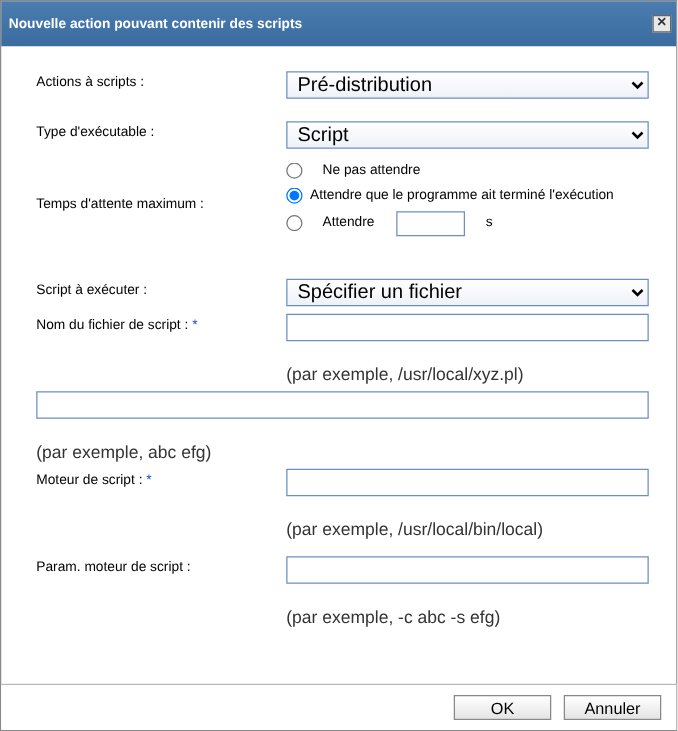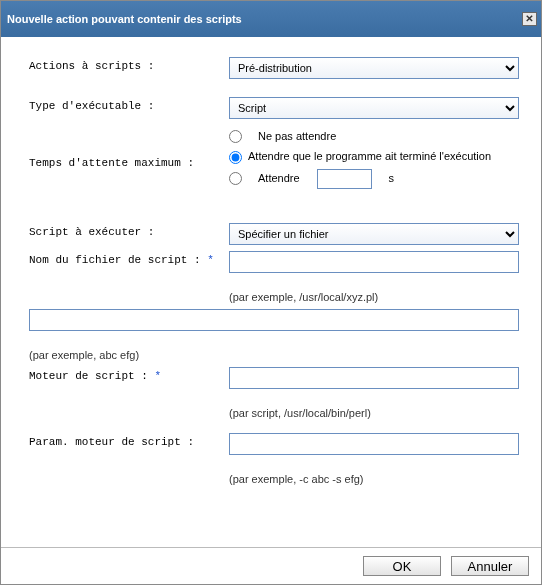--- a/index.html
+++ b/index.html
@@ -49,34 +49,33 @@
   .row {
     display: flex;
     margin-bottom: 10px;
     align-items: flex-start;
   }
   .row.extra-gap { margin-bottom: 18px; }
   .label-col {
     width: 200px;
     padding-top: 3px;
     color: #000;
-    font-family: Liberation Mono, monospace;
   }
   .field-col {
     flex: 1;
     display: flex;
     flex-direction: column;
   }
   .req { color: #1a4fcf; }
   select.form-select {
     width: 100%;
     height: 22px;
     border: 1px solid #6a8fc0;
     background: linear-gradient(#fff, #eef2f8);
-    font-size: 11px;
+    font-size: 16px;
     padding: 0 4px;
   }
   input.form-text {
     width: 100%;
     height: 22px;
     border: 1px solid #6a8fc0;
     background: #fff;
     font-size: 11px;
     padding: 0 4px;
   }
@@ -100,32 +99,32 @@
     align-items: center;
     gap: 12px;
     line-height: 1.35;
   }
   .radio-line input[type=radio] {
     margin: 0 4px 0 0;
     flex-shrink: 0;
   }
   .radio-multiline {
     display: flex;
-    align-items: flex-end;
+    align-items: center;
     gap: 2px;
     line-height: 1.35;
   }
   .radio-multiline input[type=radio]{
     margin: 1px 4px 0 0;
     flex-shrink: 0;
   }
   .hint {
     color: #333;
     margin-top: 6px;
-    font-size: 11px;
+    font-size: 14px;
   }
   .button-bar {
     border-top: 1px solid #bbb;
     padding: 8px 12px;
     display: flex;
     justify-content: flex-end;
     gap: 10px;
     background: #fff;
   }
   button.btn {
@@ -220,21 +219,21 @@
       </div>
     </div>
 
     <div class="row" style="margin-top:6px;margin-bottom:14px">
       <div class="label-col">
         <span>Moteur de script :</span>
         <span class="req">*</span>
       </div>
       <div class="field-col">
         <input type="text" class="form-text" value="" style="">
-        <div class="hint" style="margin-top:18px">(par script, /usr/local/bin/perl)</div>
+        <div class="hint" style="margin-top:18px">(par exemple, /usr/local/bin/local)</div>
       </div>
     </div>
 
     <div class="row" style="margin-top:6px;margin-bottom:2px">
       <div class="label-col">Param. moteur de script :</div>
       <div class="field-col">
         <input type="text" class="form-text" value="" style="">
         <div class="hint" style="margin-top:18px">(par exemple, -c abc -s efg)</div>
       </div>
     </div>

